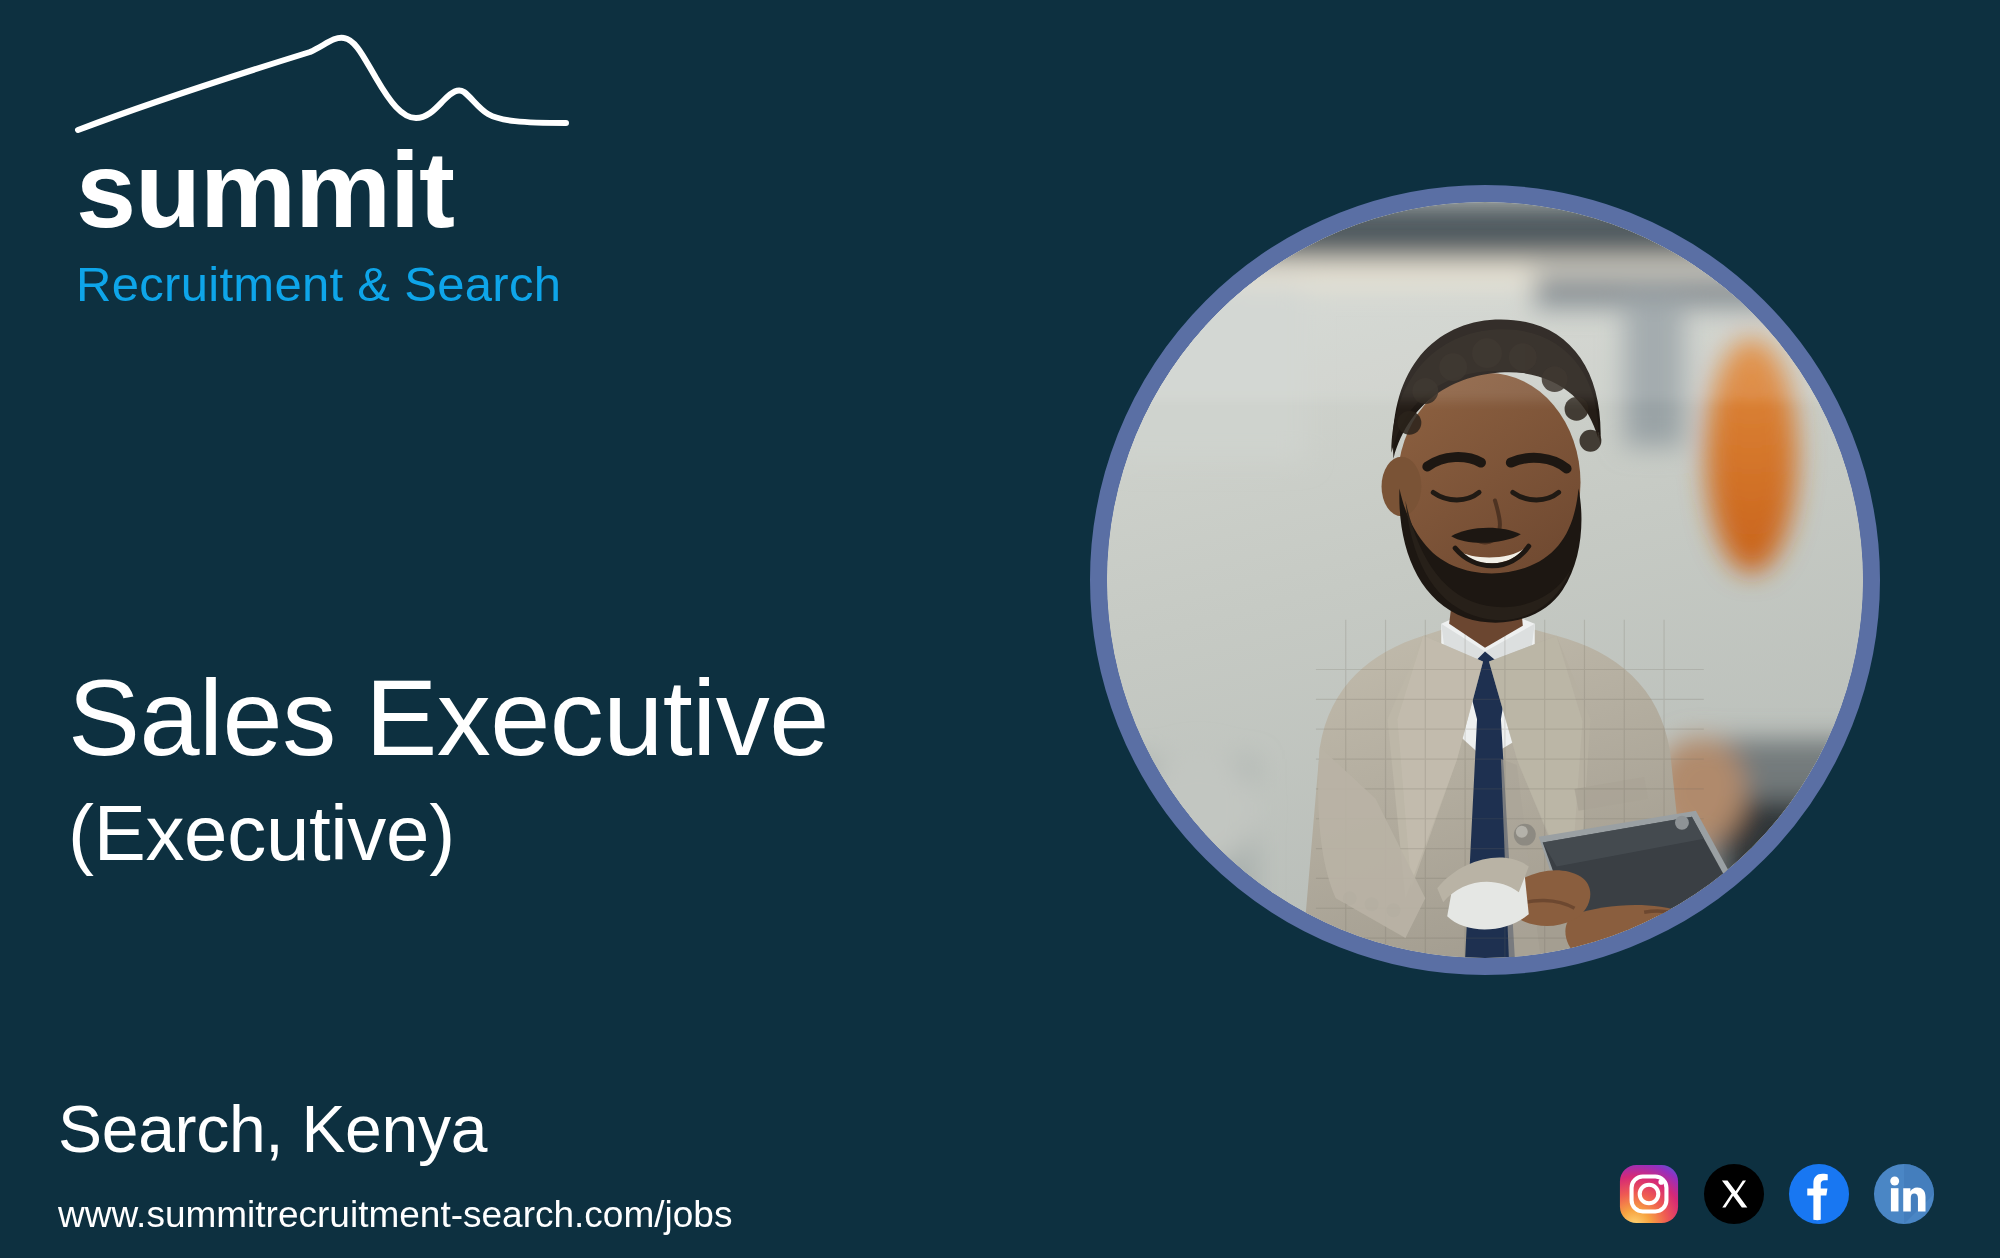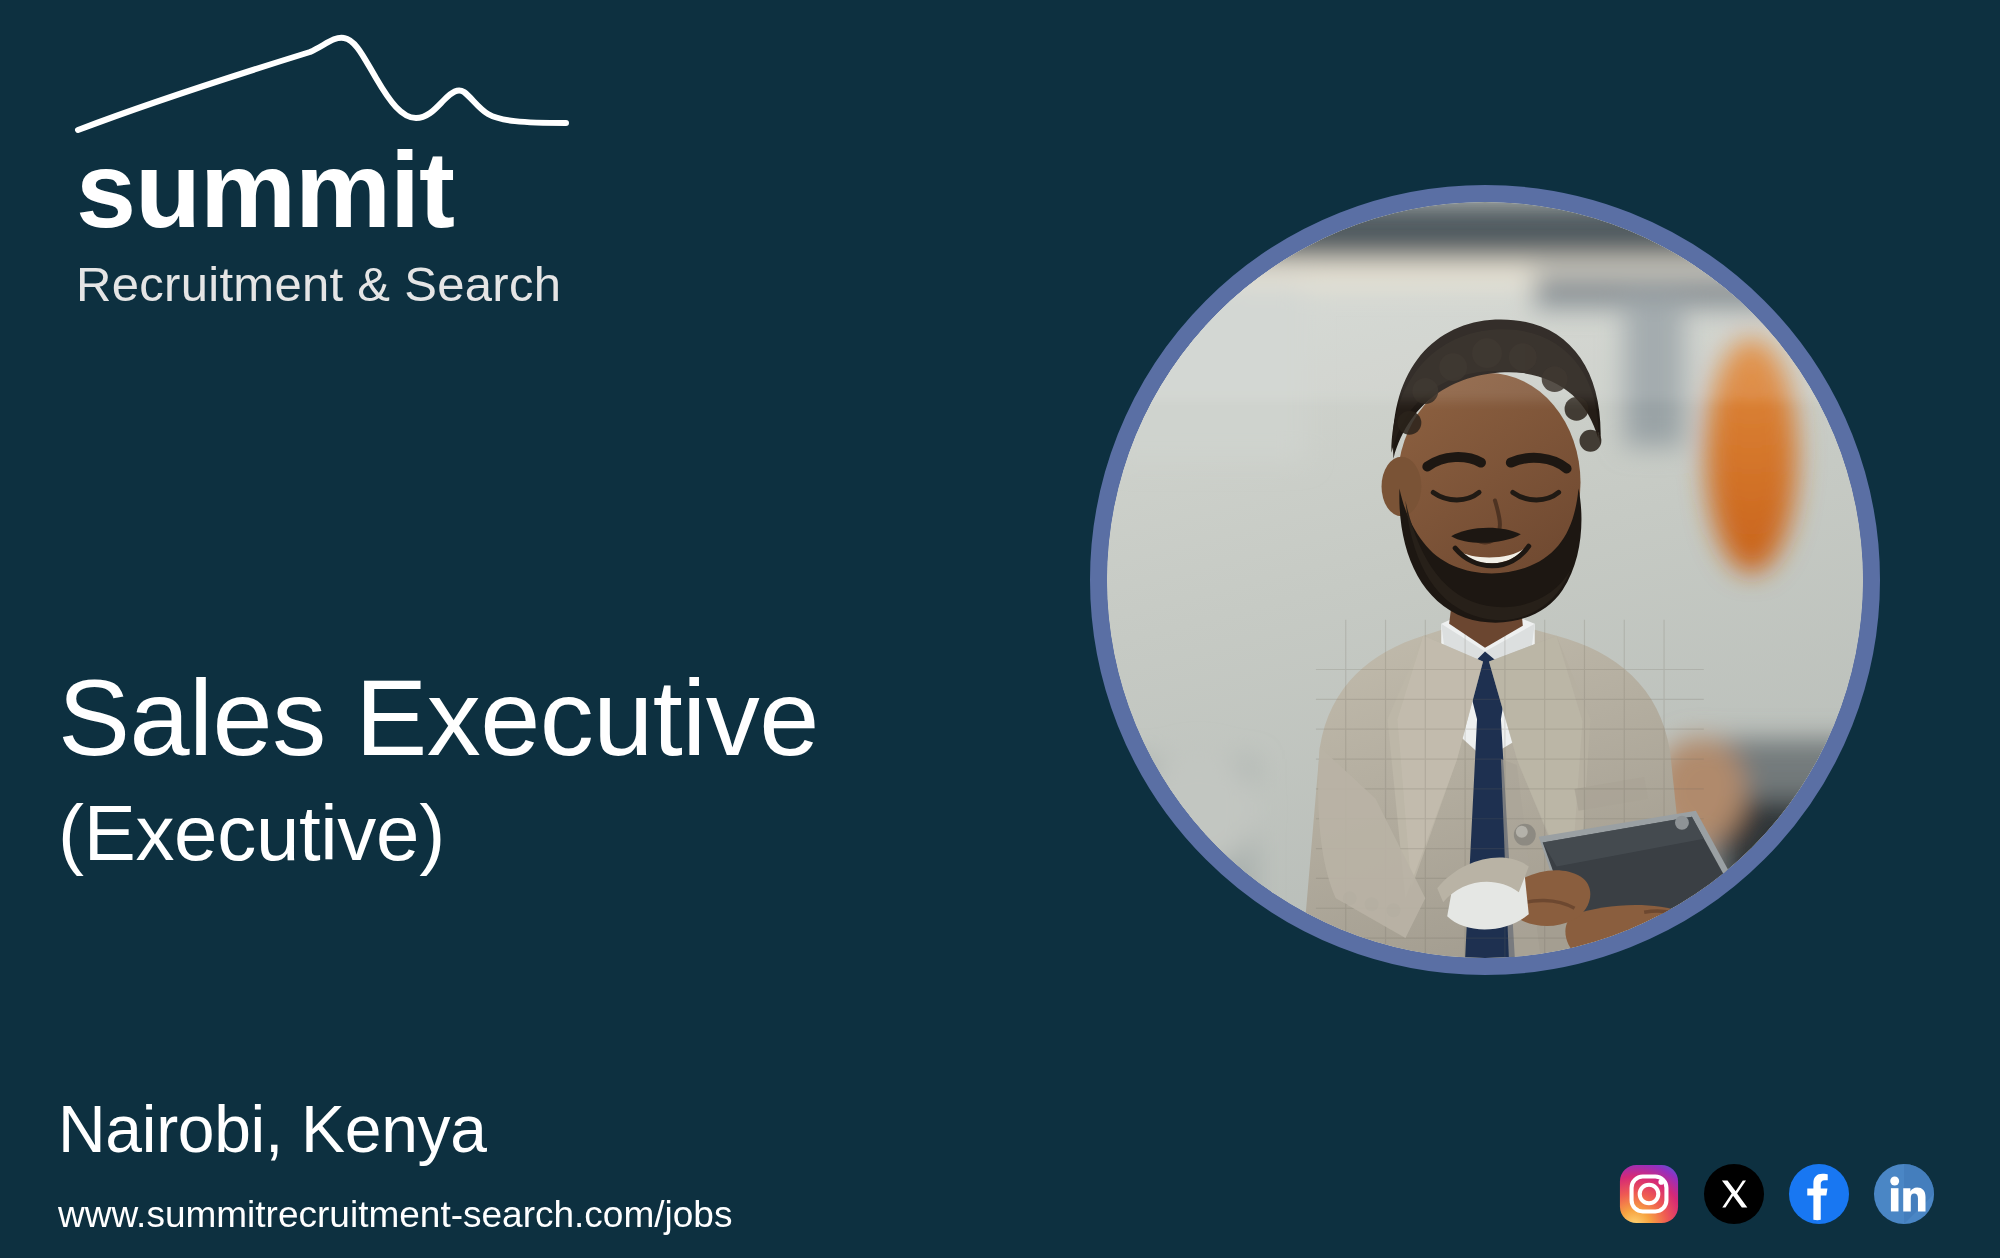--- a/index.html
+++ b/index.html
@@ -35,21 +35,21 @@
     font-weight: bold;
     color: #ffffff;
     letter-spacing: -1px;
     line-height: 1.0;
     margin-left: 4px;
   }
   #tagline {
     display: block;
     font-size: 49px;
     font-weight: 300;
-    color: #e5e5e5;
+    color: #0ea5e9;
     letter-spacing: 0.3px;
     line-height: 1.0;
     margin-top: 16px;
     margin-left: 4px;
   }
   #brandbar-row {
     display: flex;
     align-items: center;
     margin-top: 28px;
     margin-left: 4px;
@@ -73,21 +73,21 @@
     font-weight: bold;
     color: #ffffff;
     letter-spacing: 4.5px;
     margin-left: 4px;
     line-height: 1;
   }
 
   
   #headline-block {
     position: absolute;
-    left: 58px;
+    left: 68px;
     top: 660px;
     width: 980px;
   }
   #job-title {
     display: block;
     font-size: 108px;
     font-weight: normal;
     color: #ffffff;
     line-height: 1.08;
     letter-spacing: -0.5px;
@@ -179,21 +179,21 @@
     <span id="wordmark">summit</span>
     <span id="tagline">Recruitment &amp; Search</span>
 
   </div>
 
   <div id="headline-block">
     <span id="job-title">Sales Executive</span>
     <span id="job-subtitle">(Executive)</span>
   </div>
 
-  <div id="location-text">Nairobi, Kenya</div>
+  <div id="location-text">Search, Kenya</div>
   <div id="website-url">www.summitrecruitment-search.com/jobs</div>
 
   <div id="photo-circle" style="border-color: rgb(90, 111, 164); background: rgb(90, 111, 164);">
     <div id="photo-inner">
       <svg id="photo-svg" viewBox="0 0 760 760" preserveAspectRatio="xMidYMid slice">
         <defs>
           <linearGradient id="wallgrad" x1="0" y1="0" x2="0.25" y2="1">
             <stop offset="0" stop-color="#d7dad4"></stop>
             <stop offset="0.55" stop-color="#c6cac4"></stop>
             <stop offset="1" stop-color="#b9beb9"></stop>

